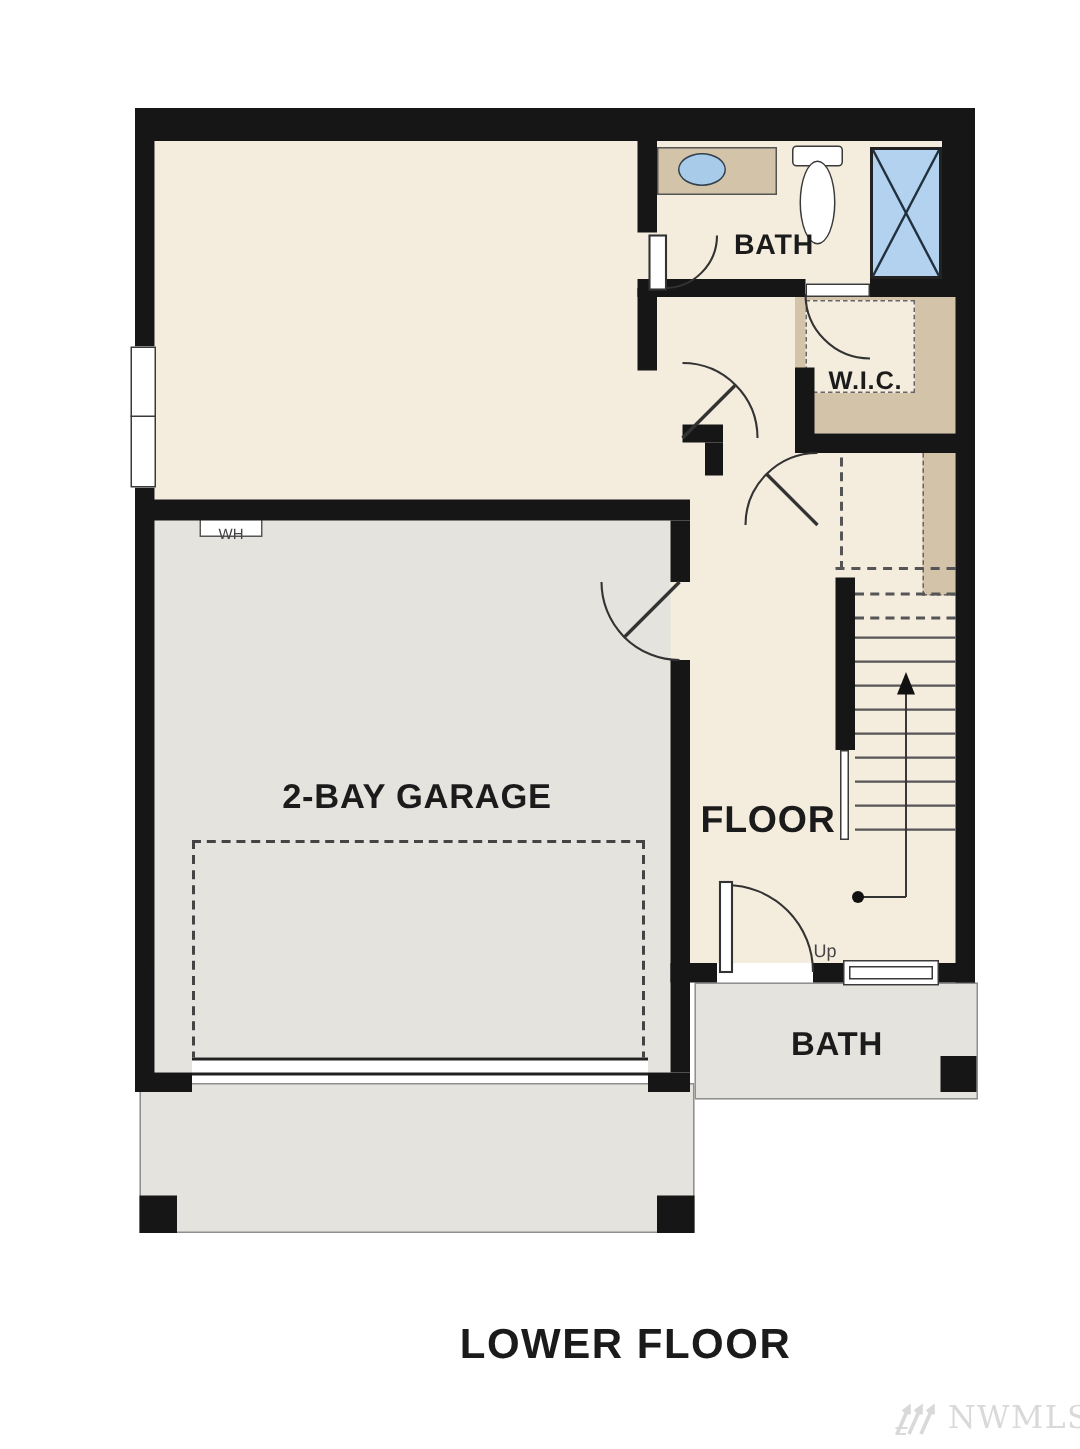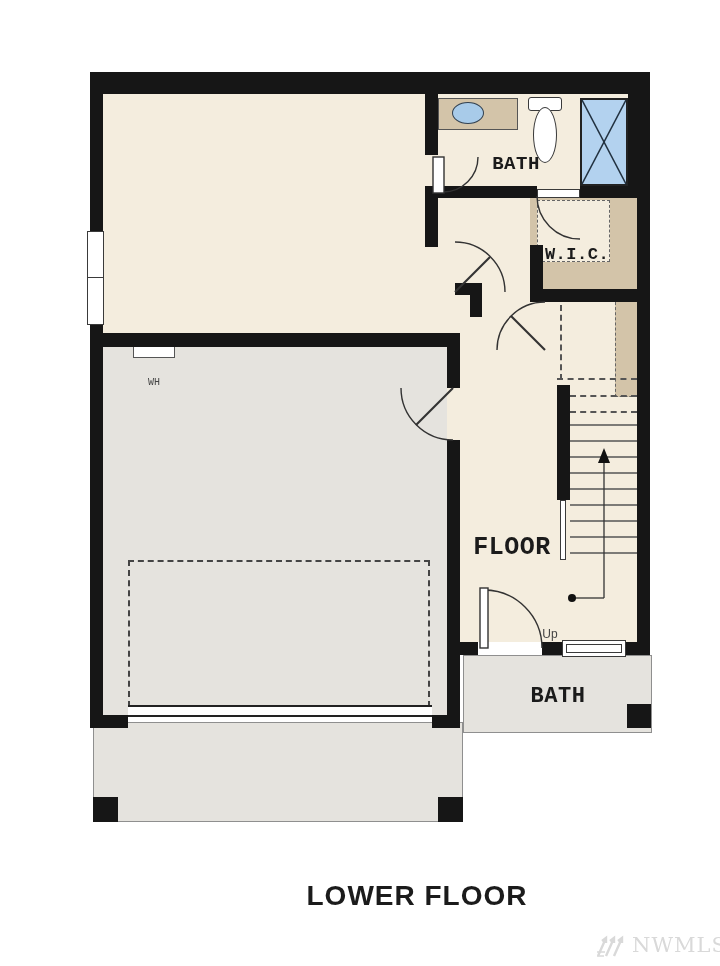--- a/index.html
+++ b/index.html
@@ -3,21 +3,21 @@
 <meta charset="utf-8">
 <style>
   html,body{margin:0;padding:0;background:#ffffff;}
   body{width:720px;height:966px;position:relative;font-family:"Liberation Sans",sans-serif;}
   .plan{position:absolute;left:0;top:0;width:720px;height:966px;}
   .abs{position:absolute;}
   .fill-room{background:#f4edde;}
   .fill-gray{background:#e5e3de;}
   .fill-tan{background:#d3c4a9;}
   .wall{position:absolute;background:#161616;}
-  .label{position:absolute;transform:translate(-50%,-50%);font-weight:bold;color:#1b1b1b;letter-spacing:.5px;white-space:nowrap;font-family:Liberation Mono, monospace;}
+  .label{position:absolute;transform:translate(-50%,-50%);font-weight:bold;color:#1b1b1b;letter-spacing:.5px;white-space:nowrap;}
   .small-label{position:absolute;transform:translate(-50%,-50%);color:#444;white-space:nowrap;}
   .win{position:absolute;background:#ffffff;border:1.5px solid #3a3a3a;box-sizing:border-box;}
   svg.overlay{position:absolute;left:0;top:0;pointer-events:none;}
   .dashedbox{position:absolute;box-sizing:border-box;}
   .title{position:absolute;transform:translate(-50%,-50%);font-weight:bold;font-size:28px;color:#1b1b1b;letter-spacing:1px;white-space:nowrap;}
   .watermark{position:absolute;display:flex;align-items:center;gap:2px;color:#d9d9d9;font-family:"DejaVu Serif",serif;font-size:21px;letter-spacing:1px;}
 </style>
 </head>
 <body>
 
@@ -115,23 +115,24 @@
       <path d="M 453,440 A 52,52 0 0 1 401,388"></path>
       <line x1="453" y1="388" x2="416" y2="425" stroke-width="2.2"></line>
       <path d="M 484,590 A 58,58 0 0 1 542,648"></path>
       <rect x="480" y="588" width="8" height="60" fill="#fff" stroke="#333" stroke-width="1.4"></rect>
       <rect x="433" y="157" width="11" height="36" fill="#fff" stroke="#333" stroke-width="1.4"></rect>
     </g>
   </svg>
 
   <div class="label" style="left:516px;top:164px;font-size:19px;">BATH</div>
   <div class="label" style="left:577px;top:254px;font-size:17px;text-align:center;">W.I.C.</div>
+  <div class="label" style="left:278px;top:531px;font-size:23px;">2-BAY GARAGE</div>
   <div class="label" style="left:512px;top:547px;font-size:25px;">FLOOR</div>
   <div class="label" style="left:558px;top:696px;font-size:22px;">BATH</div>
-  <div class="small-label" style="left:154px;top:382px;font-size:10px;font-family:Liberation Mono, monospace;">WH</div>
+  <div class="small-label" style="left:154px;top:357px;font-size:10px;">WH</div>
   <div class="small-label" style="left:550px;top:598px;font-size:12px;margin-top:36px;">Up</div>
 
   <div class="title" style="left:417px;top:896px;">LOWER FLOOR</div>
 
   <div class="watermark" style="left:596px;top:932px;">
     <svg width="34" height="26" viewBox="0 0 34 26" fill="none" stroke="#d9d9d9" stroke-width="2.4">
       <path d="M2,24 L10,6 M6,9 l4,-3 l0,5"></path>
       <path d="M10,24 L18,6 M14,9 l4,-3 l0,5"></path>
       <path d="M18,24 L26,6 M22,9 l4,-3 l0,5"></path>
       <path d="M1,20 h8 M1,24 h7" stroke-width="1.4"></path>

